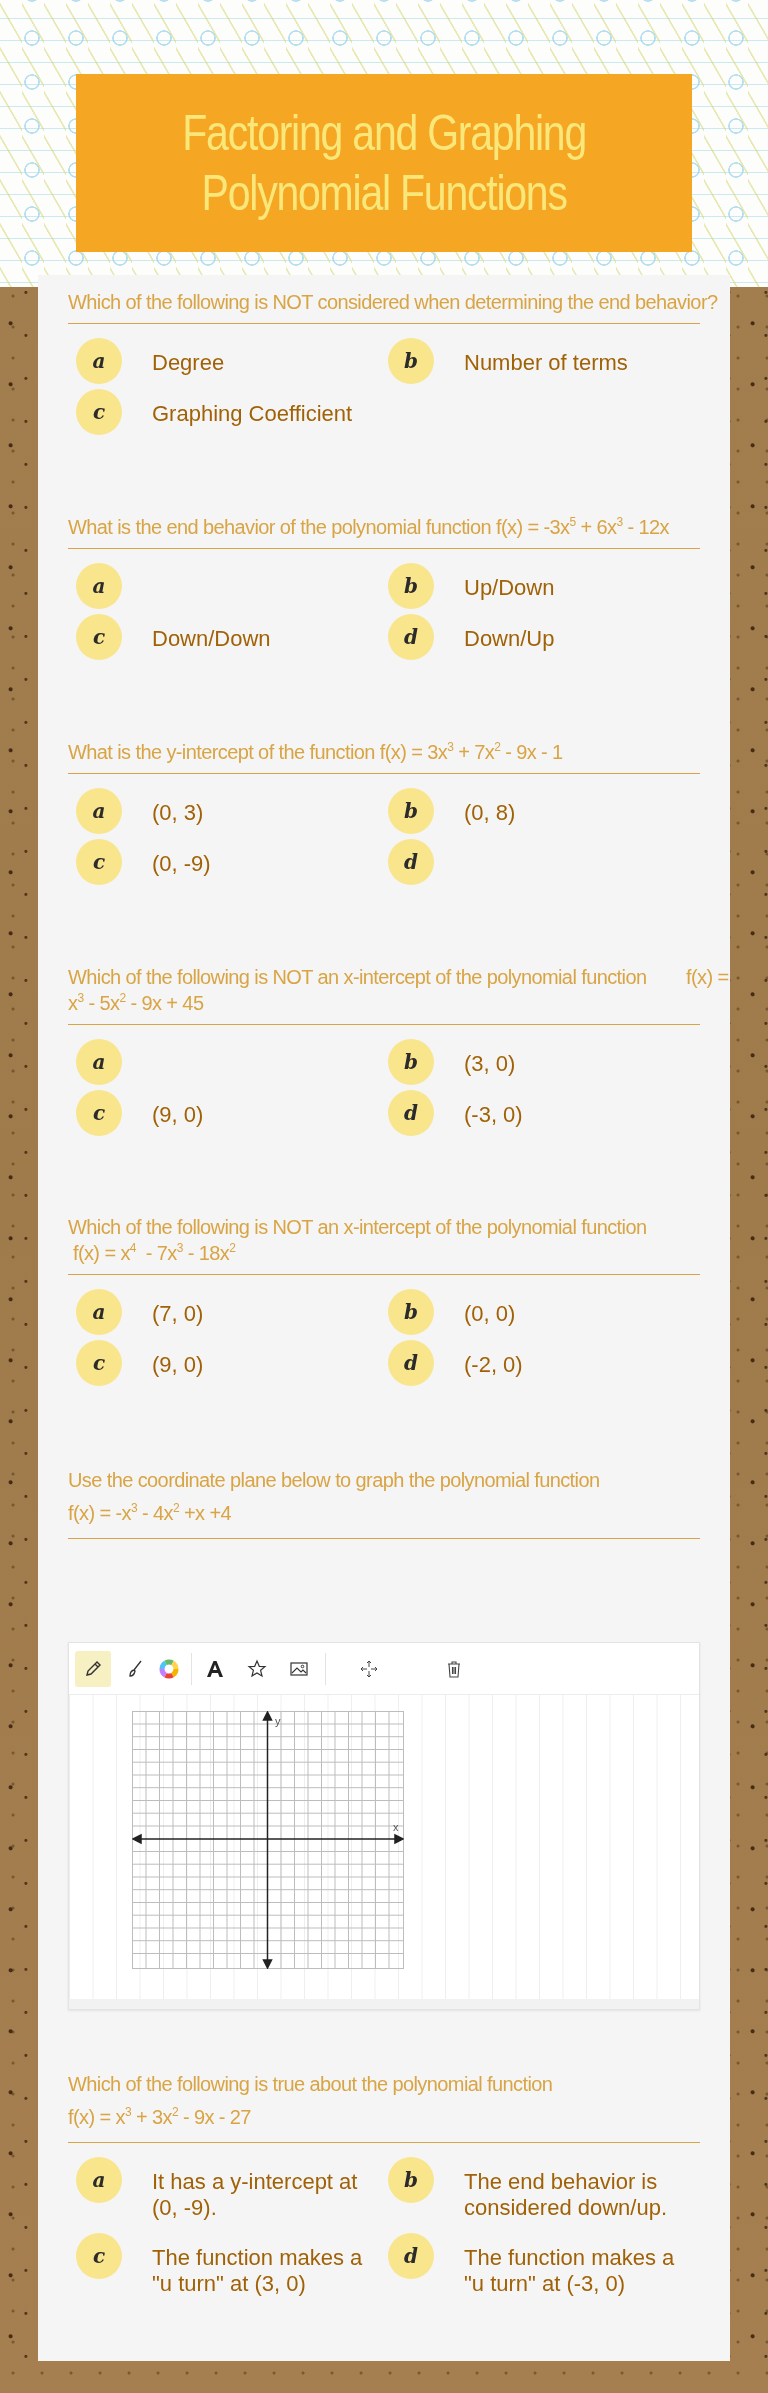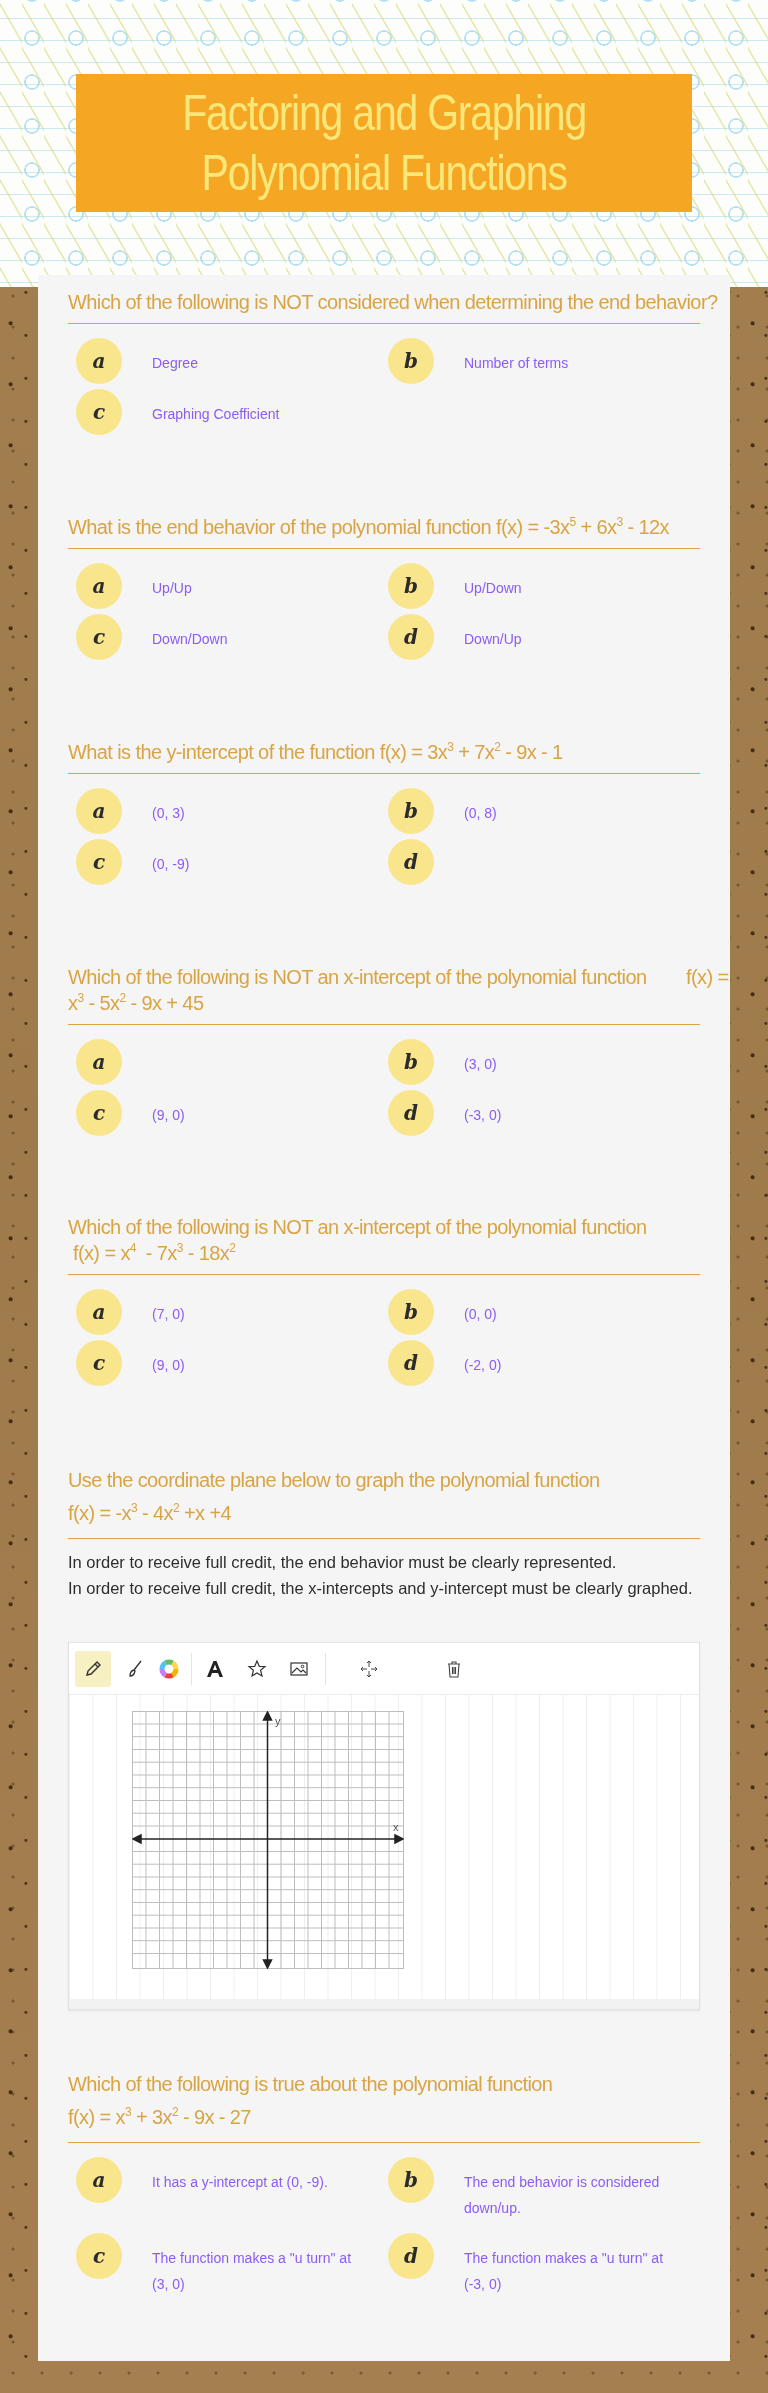--- a/index.html
+++ b/index.html
@@ -21,21 +21,21 @@
     position: absolute; left: 0; top: 0; width: 768px; height: 287px;
     background-color: #fdfdfb;
     background-image:
       radial-gradient(circle at 50% 50%, transparent 6px, rgba(120,200,230,0.55) 6.5px, rgba(120,200,230,0.55) 7.5px, transparent 8px),
       linear-gradient(60deg, transparent 46%, rgba(215,215,120,0.55) 47%, rgba(215,215,120,0.55) 50%, transparent 51%),
       linear-gradient(0deg, transparent 40%, rgba(140,210,230,0.45) 41%, rgba(140,210,230,0.45) 44%, transparent 45%);
     background-size: 44px 44px, 22px 44px, 44px 22px;
     background-position: 10px 16px, 0 0, 0 6px;
   }
   .title-box {
-    position: absolute; left: 76px; top: 74px; width: 616px; height: 138px;
+    position: absolute; left: 76px; top: 74px; width: 616px; height: 178px;
     background: #f5a623;
     display: flex; align-items: center; justify-content: center;
     text-align: center;
   }
   .title-text {
     font-family: "Liberation Sans Narrow", "Liberation Sans", sans-serif;
     color: #f9e77a;
     font-size: 50px;
     line-height: 60px;
     font-weight: normal;
@@ -76,22 +76,22 @@
     font-family: "DejaVu Serif", serif;
     font-style: italic; font-weight: bold;
     font-size: 20px; color: #2b2b2b;
     margin-left: 8px;
     cursor: pointer;
   }
   .opt-text {
     margin-left: 30px;
     padding-top: 12px;
     font-family: "Liberation Sans", sans-serif;
-    font-size: 14px; line-height: 26px;
-    color: #8b5cf6;
+    font-size: 22px; line-height: 26px;
+    color: #a16207;
     width: 220px;
   }
   .instructions {
     font-family: "Liberation Sans", sans-serif;
     font-size: 16.5px; line-height: 26px; color: #2e2e2e;
     margin-top: 10px;
   }
   
   .draw-widget {
     position: absolute; left: 30px; top: 1367px; width: 632px; height: 368px;
@@ -154,21 +154,20 @@
     </div>
   </section>
 
   <section class="question" style="top:239px;">
     <div class="q-title">
       <span class="line"><span>What is the end behavior of the polynomial function f(x) = -3x</span><sup>5</sup><span> + 6x</span><sup>3</sup><span> - 12x</span></span>
     </div>
     <div class="options" style="height:110px;">
       <div class="opt" style="left:0;top:0;">
         <div class="opt-bubble">a</div>
-        <div class="opt-text">Up/Up</div>
       </div>
       <div class="opt" style="left:312px;top:0;">
         <div class="opt-bubble">b</div>
         <div class="opt-text">Up/Down</div>
       </div>
       <div class="opt" style="left:0;top:51px;">
         <div class="opt-bubble">c</div>
         <div class="opt-text">Down/Down</div>
       </div>
       <div class="opt" style="left:312px;top:51px;">
@@ -247,24 +246,20 @@
         <div class="opt-bubble">d</div>
         <div class="opt-text">(-2, 0)</div>
       </div>
     </div>
   </section>
 
   <section class="question" style="top:1189px;">
     <div class="q-title" style="line-height:33px;">
       <span class="line">Use the coordinate plane below to graph the polynomial function</span>
       <span class="line"><span>f(x) = -x</span><sup>3</sup><span> - 4x</span><sup>2</sup><span> +x +4</span></span>
-    </div>
-    <div class="instructions">
-      <div>In order to receive full credit, the end behavior must be clearly represented.</div>
-      <div>In order to receive full credit, the x-intercepts and y-intercept must be clearly graphed.</div>
     </div>
   </section>
 
   <div class="draw-widget">
     <div class="toolbar">
       <div class="tool active" style="left:6px;">
         <svg width="20" height="20" viewBox="0 0 20 20">
             <path d="M4 16 L5 12 L14 3 L17 6 L8 15 Z M12 5 L15 8" fill="none" stroke="#333" stroke-width="1.4"></path>
           </svg>
       </div>

